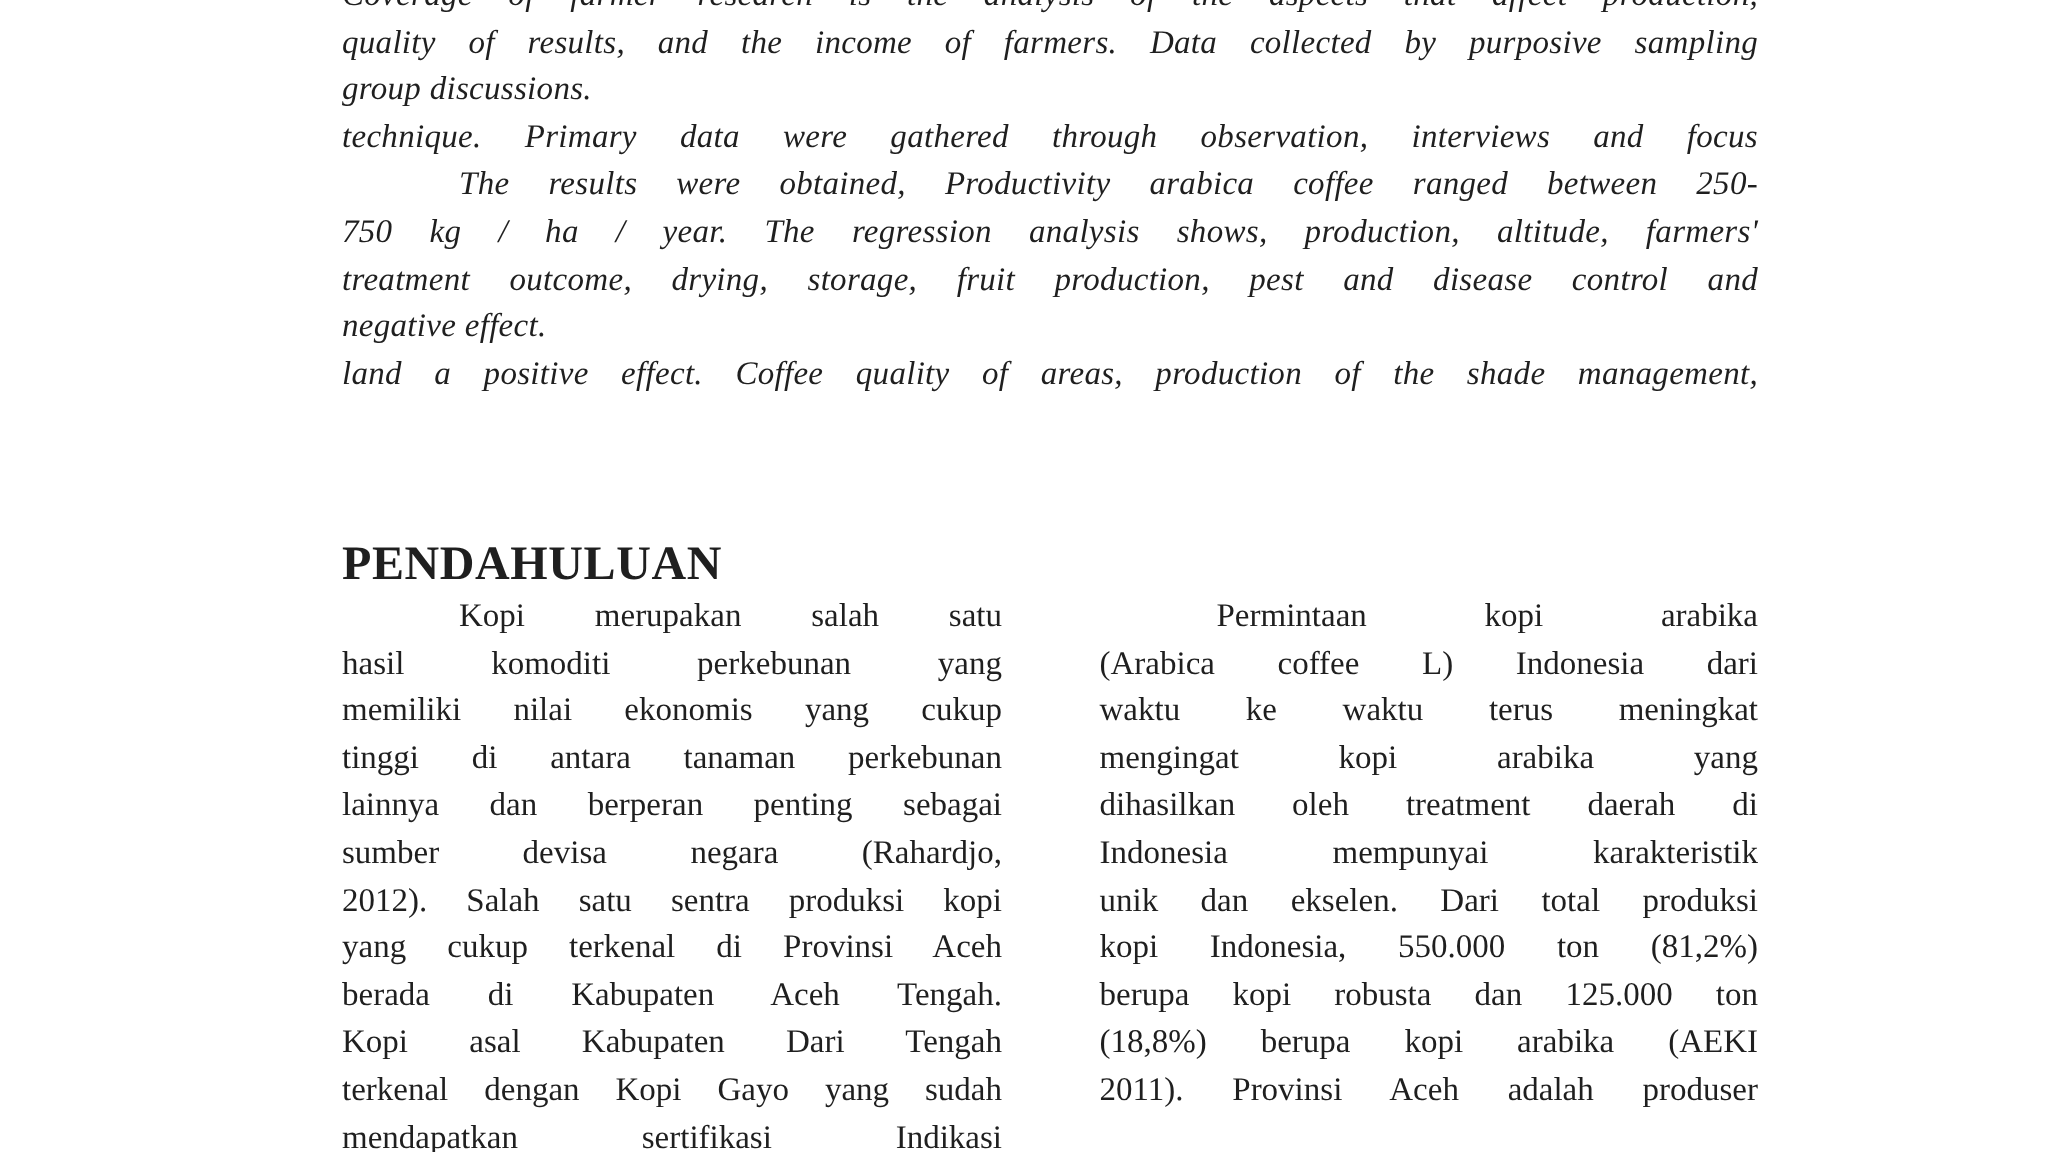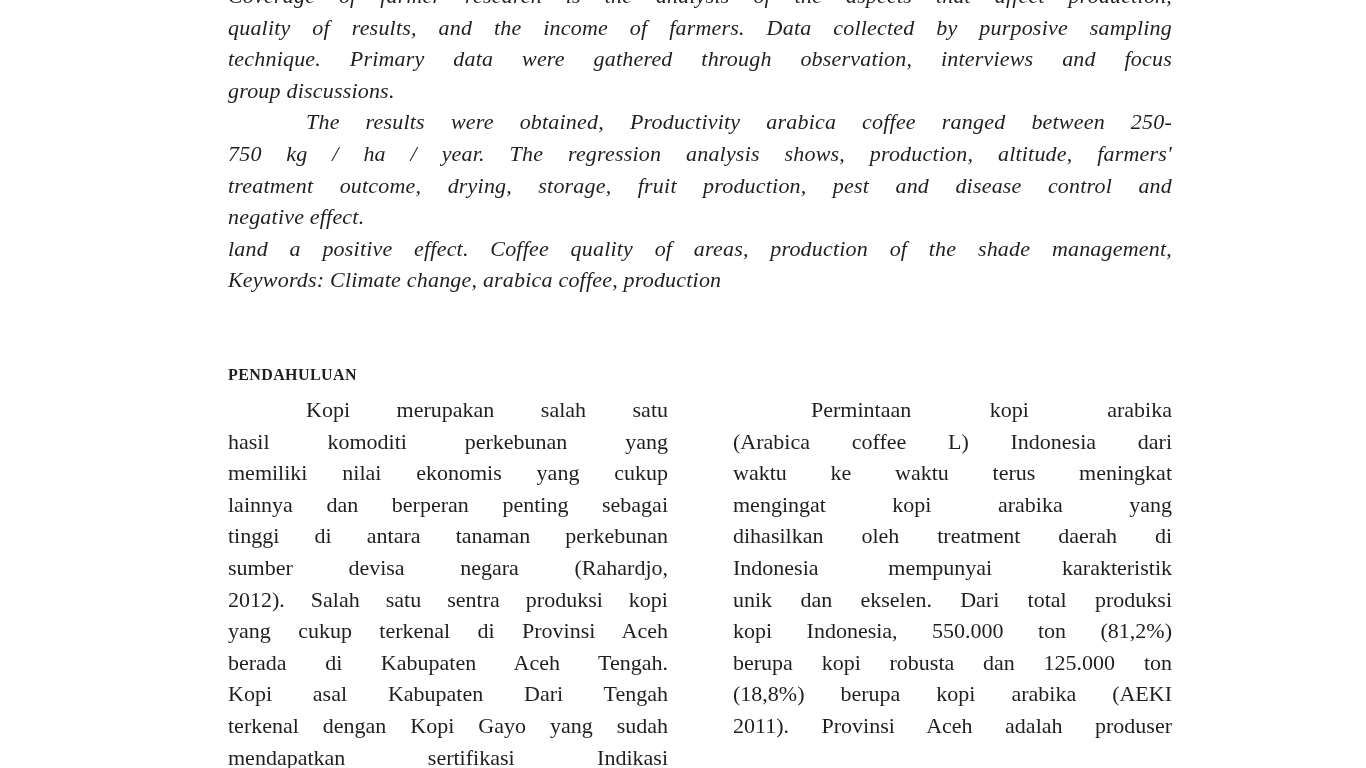--- a/index.html
+++ b/index.html
@@ -47,21 +47,21 @@
   .line.indent {
     padding-left: 78px;
     box-sizing: border-box;
   }
   
   .heading {
     position: absolute;
     left: 228px;
     top: 360px;
     font-weight: bold;
-    font-size: 16px;
+    font-size: 32px;
     line-height: 30px;
     letter-spacing: 0.4px;
     font-style: normal;
   }
   
   .col {
     position: absolute;
     top: 394px;
     font-size: 22px;
     line-height: 31.6px;
@@ -72,41 +72,40 @@
 </style>
 </head>
 <body>
 
 <div class="page">
 
   <div class="abstract">
     <div>
       <div class="line">Coverage of farmer research is the analysis of the aspects that affect production,</div>
       <div class="line">quality of results, and the income of farmers. Data collected by purposive sampling</div>
+      <div class="line endline">group discussions.</div>
       <div class="line">technique. Primary data were gathered through observation, interviews and focus</div>
-      <div class="line endline">group discussions.</div>
     </div>
     <div>
       <div class="line indent">The results were obtained, Productivity arabica coffee ranged between 250-</div>
       <div class="line">750 kg / ha / year. The regression analysis shows, production, altitude, farmers'</div>
       <div class="line">treatment outcome, drying, storage, fruit production, pest and disease control and</div>
       <div class="line endline">negative effect.</div>
       <div class="line">land a positive effect. Coffee quality of areas, production of the shade management,</div>
     </div>
-    <div class="line endline">Keywords: Climate change, arabica coffee, production</div>
   </div>
 
   <div class="heading">PENDAHULUAN</div>
 
   <div class="col col-left">
     <div class="line indent">Kopi merupakan salah satu</div>
     <div class="line">hasil komoditi perkebunan yang</div>
     <div class="line">memiliki nilai ekonomis yang cukup</div>
+    <div class="line">tinggi di antara tanaman perkebunan</div>
     <div class="line">lainnya dan berperan penting sebagai</div>
-    <div class="line">tinggi di antara tanaman perkebunan</div>
     <div class="line">sumber devisa negara (Rahardjo,</div>
     <div class="line">2012). Salah satu sentra produksi kopi</div>
     <div class="line">yang cukup terkenal di Provinsi Aceh</div>
     <div class="line">berada di Kabupaten Aceh Tengah.</div>
     <div class="line">Kopi asal Kabupaten Dari Tengah</div>
     <div class="line">terkenal dengan Kopi Gayo yang sudah</div>
     <div class="line">mendapatkan sertifikasi Indikasi</div>
   </div>
 
   <div class="col col-right">

